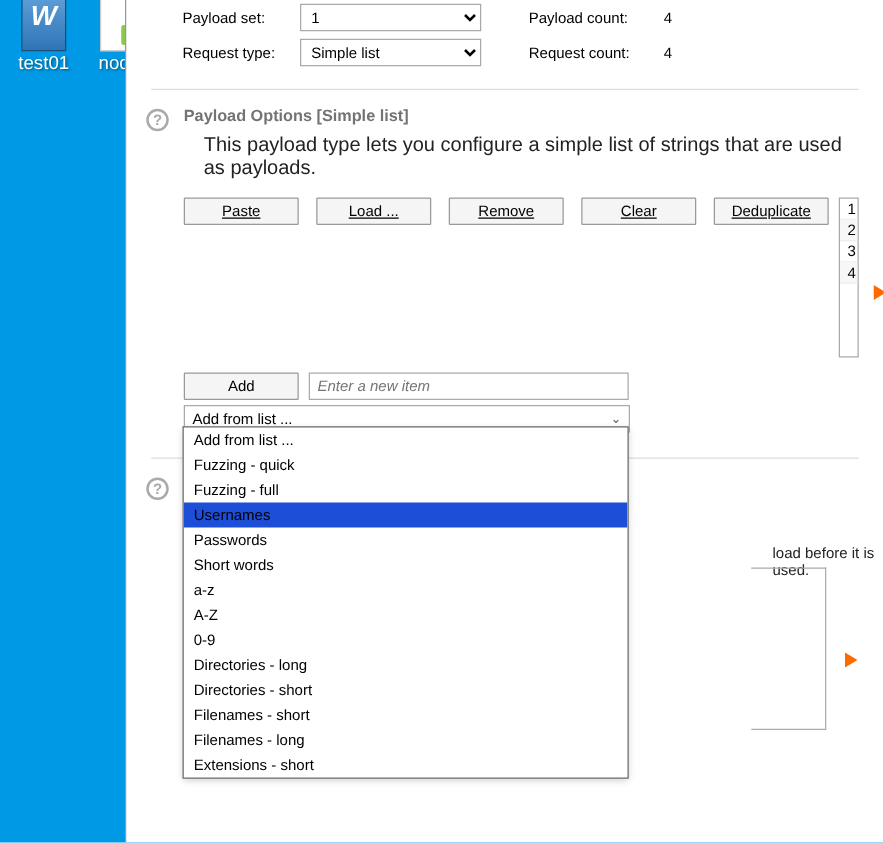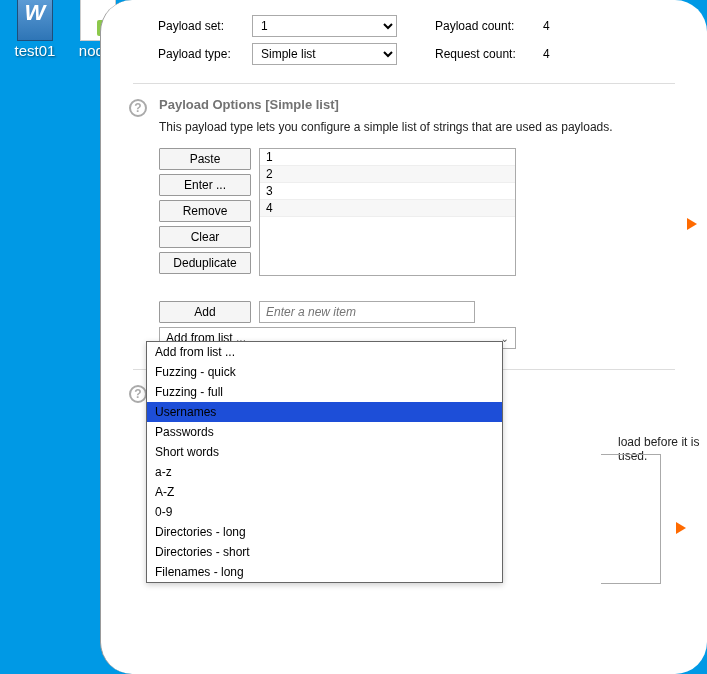--- a/index.html
+++ b/index.html
@@ -58,23 +58,22 @@
       right: 2px;
     }
     .app-window {
       position: absolute;
       left: 100px;
       top: 0;
       right: 0;
       bottom: 0;
       background: #fff;
       border-left: 1px solid #999;
-      padding: 12px;
+      padding: 0;
       overflow: hidden;
-      border-radius: 32px;
     }
     .top-row {
       padding: 3px 40px 3px 45px;
       display: flex;
       align-items: center;
       gap: 8px;
       font-size: 12px;
     }
     .top-row .lbl { width: 86px; }
     .top-row select {
@@ -112,34 +111,36 @@
       font-weight: bold;
     }
     .section-body { margin-left: 26px; }
     .section-title {
       color: #737373;
       font-weight: bold;
       font-size: 13px;
       margin-bottom: 8px;
     }
     .section-desc {
-      font-size: 12px;
+      font-size: 16px;
       color: #222;
       margin-bottom: 14px;
+      margin-left: 16px;
     }
     .list-area {
       display: flex;
       gap: 8px;
       align-items: flex-start;
       position: relative;
     }
     .btn-col {
       display: flex;
-      flex-direction: column;
-      gap: 4px;
+      flex-direction: row;
+      gap: 14px;
+      text-decoration: underline;
     }
     .btn {
       width: 92px;
       height: 22px;
       border: 1px solid #999;
       background: #f5f5f5;
       font-size: 12px;
       text-align: center;
       cursor: pointer;
       border-radius: 1px;
@@ -161,25 +162,25 @@
       right: -22px;
       top: 70px;
       width: 0; height: 0;
       border-top: 6px solid transparent;
       border-bottom: 6px solid transparent;
       border-left: 10px solid #ff6a00;
     }
     .add-row {
       display: flex;
       gap: 8px;
-      margin-top: 25px;
+      margin-top: 12px;
       align-items: center;
     }
     .text-input {
-      width: 216px;
+      width: 256px;
       height: 22px;
       border: 1px solid #aaa;
       padding: 0 6px;
       font-size: 12px;
       font-style: italic;
       color: #888;
     }
     .combo {
       margin-top: 4px;
       width: 357px;
@@ -276,40 +277,40 @@
 
   <div class="top-row">
     <span class="lbl">Payload set:</span>
     <select>
       <option>1</option>
     </select>
     <span class="metric-label">Payload count:</span>
     <span class="metric-value">4</span>
   </div>
   <div class="top-row">
-    <span class="lbl">Payload type:</span>
+    <span class="lbl">Request type:</span>
     <select>
       <option>Simple list</option>
     </select>
     <span class="metric-label">Request count:</span>
     <span class="metric-value">4</span>
   </div>
 
   <hr class="divider">
 
   <div class="section">
     <div class="help-icon">?</div>
     <div class="section-body">
       <div class="section-title">Payload Options [Simple list]</div>
       <div class="section-desc">This payload type lets you configure a simple list of strings that are used as payloads.</div>
 
       <div class="list-area">
         <div class="btn-col">
           <button class="btn">Paste</button>
-          <button class="btn">Enter ...</button>
+          <button class="btn">Load ...</button>
           <button class="btn">Remove</button>
           <button class="btn">Clear</button>
           <button class="btn">Deduplicate</button>
         </div>
         <div class="listbox">
           <div class="item">1</div>
           <div class="item">2</div>
           <div class="item">3</div>
           <div class="item">4</div>
         </div>
@@ -338,21 +339,23 @@
         <div class="opt">Fuzzing - quick</div>
         <div class="opt">Fuzzing - full</div>
         <div class="opt highlighted">Usernames</div>
         <div class="opt">Passwords</div>
         <div class="opt">Short words</div>
         <div class="opt">a-z</div>
         <div class="opt">A-Z</div>
         <div class="opt">0-9</div>
         <div class="opt">Directories - long</div>
         <div class="opt">Directories - short</div>
+        <div class="opt">Filenames - short</div>
         <div class="opt">Filenames - long</div>
+        <div class="opt">Extensions - short</div>
       </div>
   </div>
 
   <div class="behind-text">load before it is used.</div>
   <div class="behind-box"></div>
   <div class="orange-arrow2"></div>
 
 </div>
 
 <div class="watermark">@51CTO博客</div>

